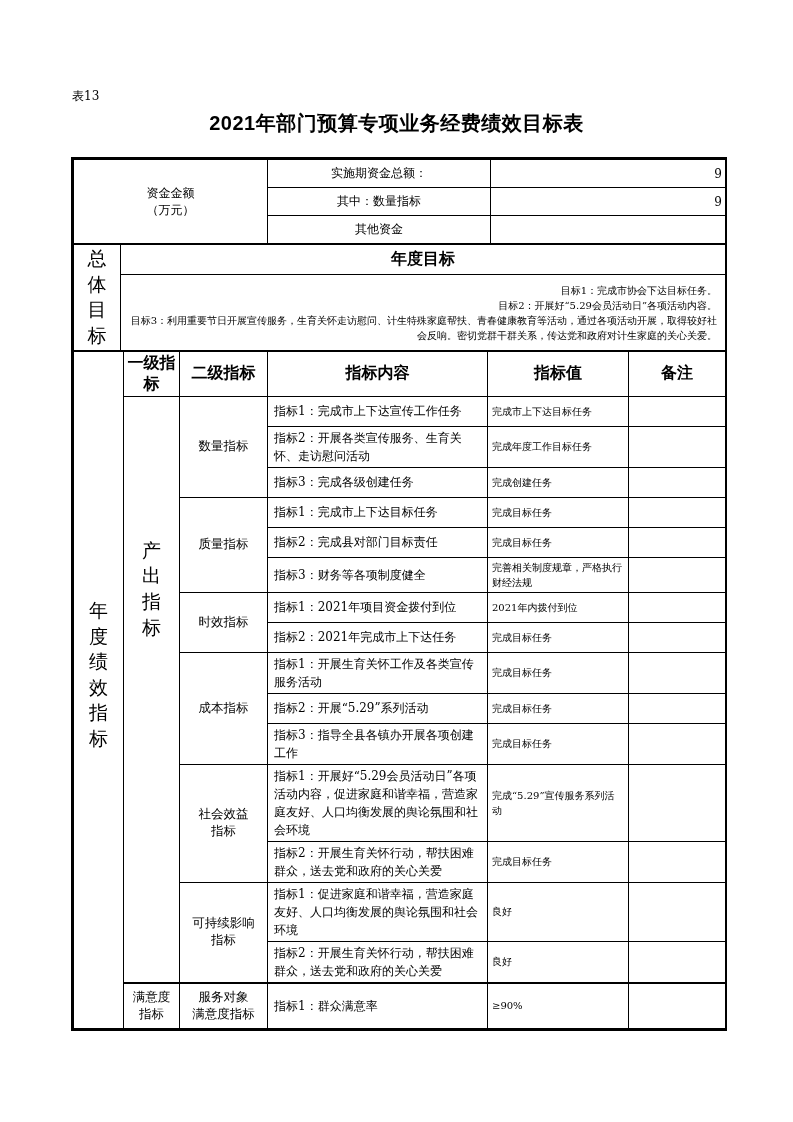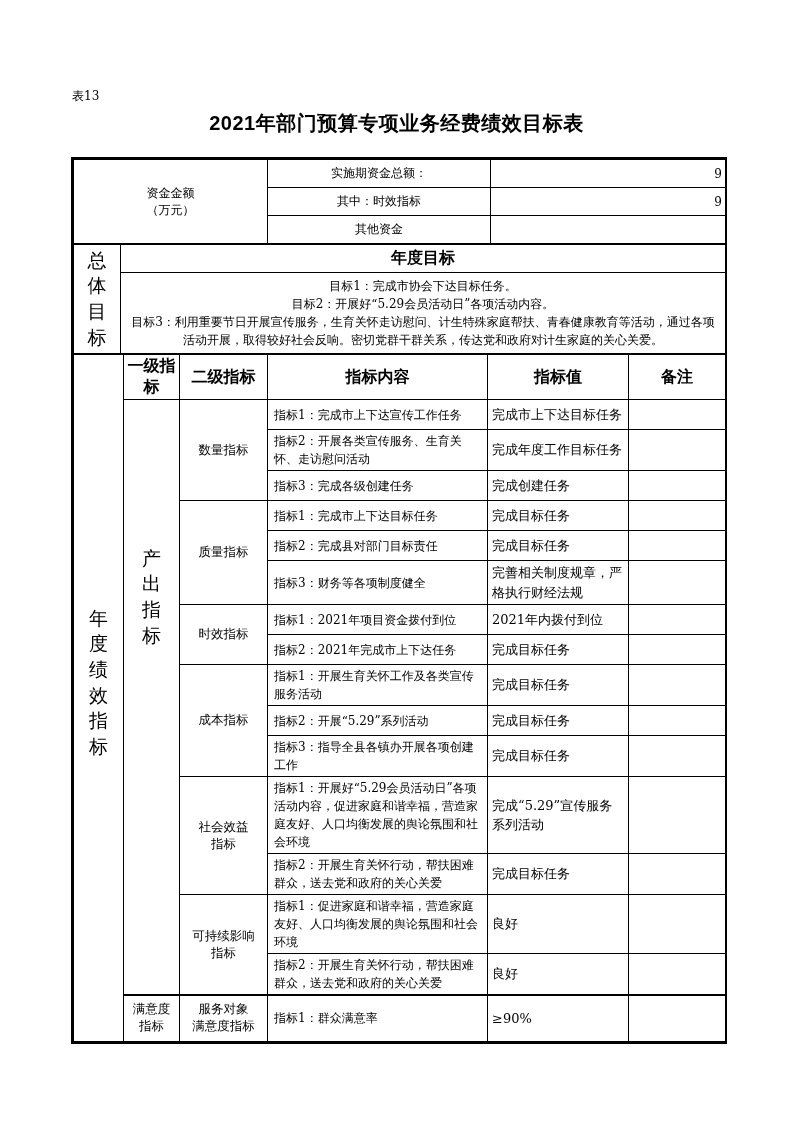--- a/index.html
+++ b/index.html
@@ -9,25 +9,25 @@
   }
   #doc-tag{position:absolute;left:72px;top:88px;font-size:12px;}
   #doc-title{position:absolute;left:0;top:110px;width:100%;text-align:center;
     font-size:20px;font-weight:bold;font-family:"Liberation Sans","DejaVu Sans",sans-serif;letter-spacing:0.5px;}
   #doc-table{position:absolute;left:71px;top:157px;width:652px;border:2px solid #000;}
   table{border-collapse:collapse;table-layout:fixed;width:652px;}
   td{border:1px solid #000;padding:1px 3px;font-size:12px;text-align:center;vertical-align:middle;overflow:hidden;}
   .lab{font-size:12px;}
   .pre{white-space:pre-line;}
   .num{text-align:right;padding-right:3px;}
-  .goals{font-size:12px;text-align:center;line-height:1.5;padding:4px 8px;vertical-align:middle;}
+  .goals{font-size:10px;text-align:right;line-height:1.5;padding:4px 8px;vertical-align:middle;}
   .hd{font-size:16px;font-weight:bold;}
   .g{font-size:12.5px;white-space:pre-line;line-height:1.35;}
   .c{font-size:12px;text-align:left;line-height:1.5;padding:2px 6px;}
-  .v{font-size:13px;text-align:left;line-height:1.5;padding:2px 4px;}
+  .v{font-size:10px;text-align:left;line-height:1.5;padding:2px 4px;}
   .n{font-size:9.5px;}
   .vcell{vertical-align:middle;}
   .vert{width:1.1em;margin:0 auto;line-height:1.35;font-size:19px;text-align:center;white-space:normal;word-break:break-all;}
   tr.sep td{border-top:2px solid #000;}
 </style>
 </head>
 <body>
 
 <div id="page">
 
@@ -44,21 +44,21 @@
           <col style="width:235px">
         </colgroup>
       <tbody>
           <tr style="height:28px">
         <td rowspan="3" class="lab pre">资金金额
 （万元）</td>
         <td class="lab">实施期资金总额：</td>
         <td class="num">9</td>
       </tr>
       <tr style="height:28px">
-        <td class="lab">其中：时效指标</td>
+        <td class="lab">其中：数量指标</td>
         <td class="num">9</td>
       </tr>
       <tr style="height:28px">
         <td class="lab">其他资金</td>
         <td class="num"></td>
       </tr>
     </tbody>
       </table>
 
     <table>

